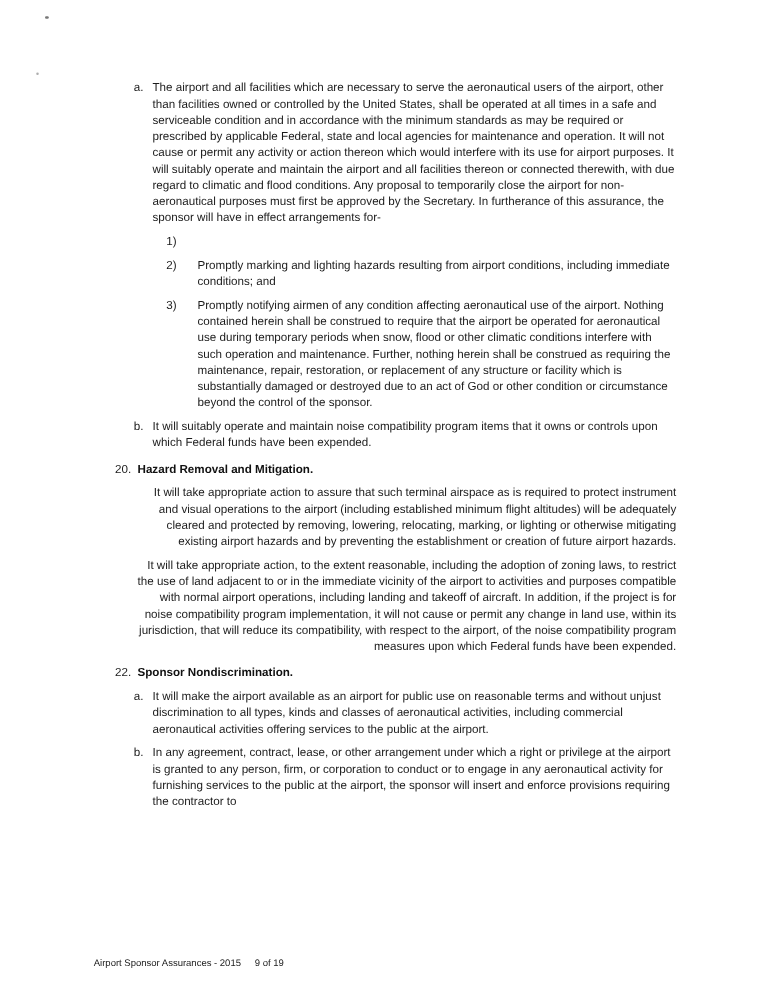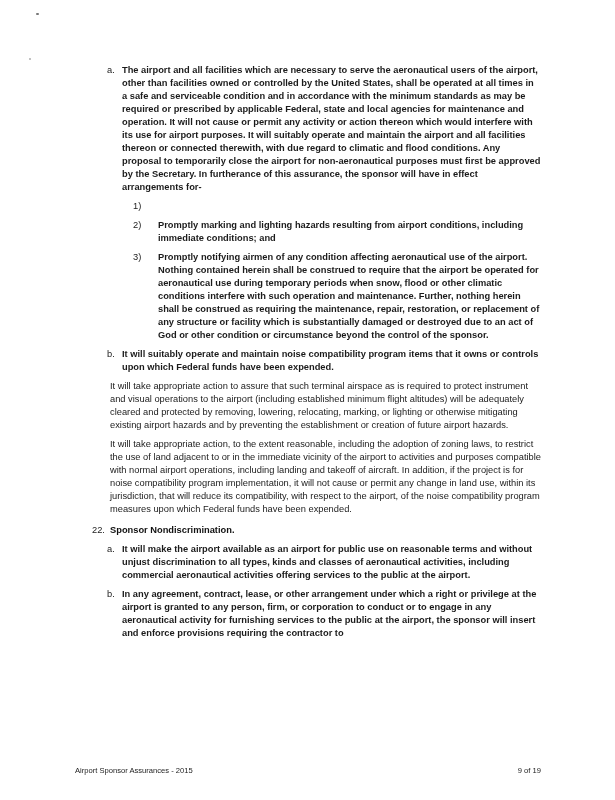--- a/index.html
+++ b/index.html
@@ -30,43 +30,44 @@
 
   .content {
     position: absolute;
     top: 64px;
     left: 92px;
     width: 449px;
   }
 
   .li { display: flex; margin-bottom: 6px; }
   .li .li-label { flex: 0 0 auto; }
-  .li .li-text { flex: 1 1 auto; font-weight: bold; }
+  .li .li-text { flex: 1 1 auto; }
 
   .level-a { padding-left: 15px; }
   .level-a .li-label { width: 15px; }
 
   .level-num { padding-left: 41px; }
   .level-num .li-label { width: 25px; }
 
   .section-heading { display: flex; margin: 8px 0 6px 0; }
   .section-heading .sec-num { flex: 0 0 18px; }
   .section-heading .sec-title { font-weight: bold; color: #111; }
 
-  .section-body { margin-left: 18px; margin-bottom: 6px; }
+  .section-body { margin-left: 18px; margin-bottom: 6px; text-align: right; }
 
   .footer {
     position: absolute;
     left: 75px;
     right: 74px;
     top: 764px;
     display: flex;
-    justify-content: space-between;
+    justify-content: flex-start;
     font-size: 7.6px;
     color: #222;
+    gap: 11px;
   }
 </style>
 </head>
 <body>
 
 <div class="page">
   <div class="artifact a1"></div>
   <div class="artifact a2"></div>
 
   <div class="content">
@@ -88,20 +89,24 @@
     <div class="li level-num">
       <span class="li-label">3)</span>
       <span class="li-text">Promptly notifying airmen of any condition affecting aeronautical use of the airport. Nothing contained herein shall be construed to require that the airport be operated for aeronautical use during temporary periods when snow, flood or other climatic conditions interfere with such operation and maintenance. Further, nothing herein shall be construed as requiring the maintenance, repair, restoration, or replacement of any structure or facility which is substantially damaged or destroyed due to an act of God or other condition or circumstance beyond the control of the sponsor.</span>
     </div>
 
     <div class="li level-a">
       <span class="li-label">b.</span>
       <span class="li-text">It will suitably operate and maintain noise compatibility program items that it owns or controls upon which Federal funds have been expended.</span>
     </div>
 
+    <div class="section-heading">
+      <span class="sec-num">20.</span>
+      <span class="sec-title">Hazard Removal and Mitigation.</span>
+    </div>
     <div class="section-body">It will take appropriate action to assure that such terminal airspace as is required to protect instrument and visual operations to the airport (including established minimum flight altitudes) will be adequately cleared and protected by removing, lowering, relocating, marking, or lighting or otherwise mitigating existing airport hazards and by preventing the establishment or creation of future airport hazards.</div>
 
     <div class="section-body">It will take appropriate action, to the extent reasonable, including the adoption of zoning laws, to restrict the use of land adjacent to or in the immediate vicinity of the airport to activities and purposes compatible with normal airport operations, including landing and takeoff of aircraft. In addition, if the project is for noise compatibility program implementation, it will not cause or permit any change in land use, within its jurisdiction, that will reduce its compatibility, with respect to the airport, of the noise compatibility program measures upon which Federal funds have been expended.</div>
 
     <div class="section-heading">
       <span class="sec-num">22.</span>
       <span class="sec-title">Sponsor Nondiscrimination.</span>
     </div>
 
     <div class="li level-a">

